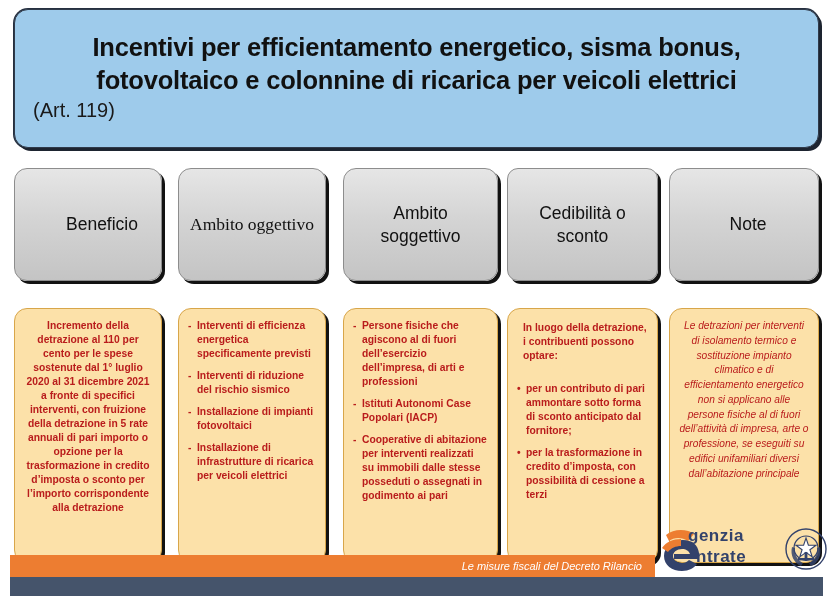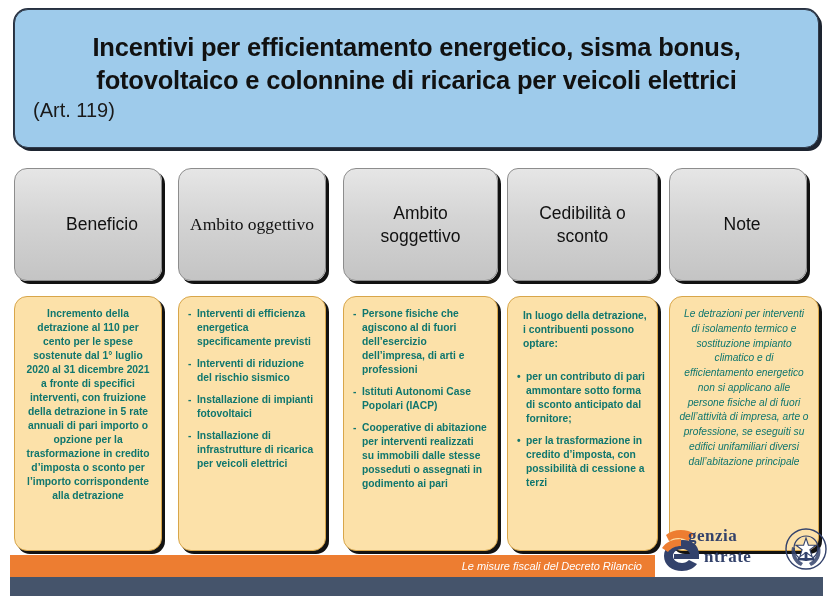--- a/index.html
+++ b/index.html
@@ -86,30 +86,30 @@
   
   .contents {
     position: absolute;
     left: 14px;
     top: 296px;
     width: 805px;
     height: 255px;
   }
   .cbox {
     position: absolute;
-    top: 0;
+    top: 12px;
     height: 255px;
     box-sizing: border-box;
     border-radius: 13px;
     background: #fce1a9;
     border: 1.5px solid #d8a64a;
     box-shadow: 3px 3px 0 0 #121212;
     padding: 10px 9px 8px 9px;
     overflow: hidden;
-    color: #0f766e;
+    color: #b91c1c;
   }
   .cbox-inner {
     font-size: 10.3px;
     line-height: 1.36;
     font-weight: bold;
   }
   .cbox.center .cbox-inner {
     text-align: center;
   }
   .cbox.bullets .cbox-inner {
@@ -183,27 +183,27 @@
   .logo-mark {
     position: absolute;
     left: 0; top: 2px;
     width: 46px; height: 46px;
   }
   .logo-text {
     position: absolute;
     left: 28px;
     top: 1px;
     color: #33426b;
-    font-family: Liberation Serif, serif;
+    font-family: Liberation Sans, sans-serif;
     font-weight: bold;
     font-size: 17px;
     line-height: 21px;
     letter-spacing: 0.5px;
   }
-  .logo-text .l2 { margin-left: 16px; text-align: right; }
+  .logo-text .l2 { margin-left: 8px; text-align: right; }
   .logo-emblem {
     position: absolute;
     right: 0;
     top: 3px;
     width: 44px;
     height: 44px;
   }
 </style>
 </head>
 <body>
@@ -213,21 +213,21 @@
   <div class="title-box">
     <div class="title-main">Incentivi per efficientamento energetico, sisma bonus, fotovoltaico e colonnine di ricarica per veicoli elettrici</div>
     <div class="title-sub">(Art. 119)</div>
   </div>
 
   <div class="headers">
     <div class="hdr" style="left:0px;width:148px;padding-left:36px;">Beneficio</div>
     <div class="hdr" style="left:164px;width:148px;font-family:Liberation Serif, serif;">Ambito oggettivo</div>
     <div class="hdr" style="left:329px;width:155px;">Ambito soggettivo</div>
     <div class="hdr" style="left:493px;width:151px;border-radius:11px;">Cedibilità o sconto</div>
-    <div class="hdr" style="left:655px;width:138px;padding-left:16px;">Note</div>
+    <div class="hdr" style="left:655px;width:150px;padding-left:16px;">Note</div>
   </div>
 
   <div class="contents">
 
     <div class="cbox center" style="left:0px;width:148px;">
       <div class="cbox-inner">Incremento della detrazione al 110 per cento per le spese sostenute dal 1° luglio 2020 al 31 dicembre 2021 a fronte di specifici interventi, con fruizione della detrazione in 5 rate annuali di pari importo o opzione per la trasformazione in credito d’imposta o sconto per l’importo corrispondente alla detrazione</div>
     </div>
 
     <div class="cbox bullets" style="left:164px;width:148px;">
       <div class="cbox-inner">

